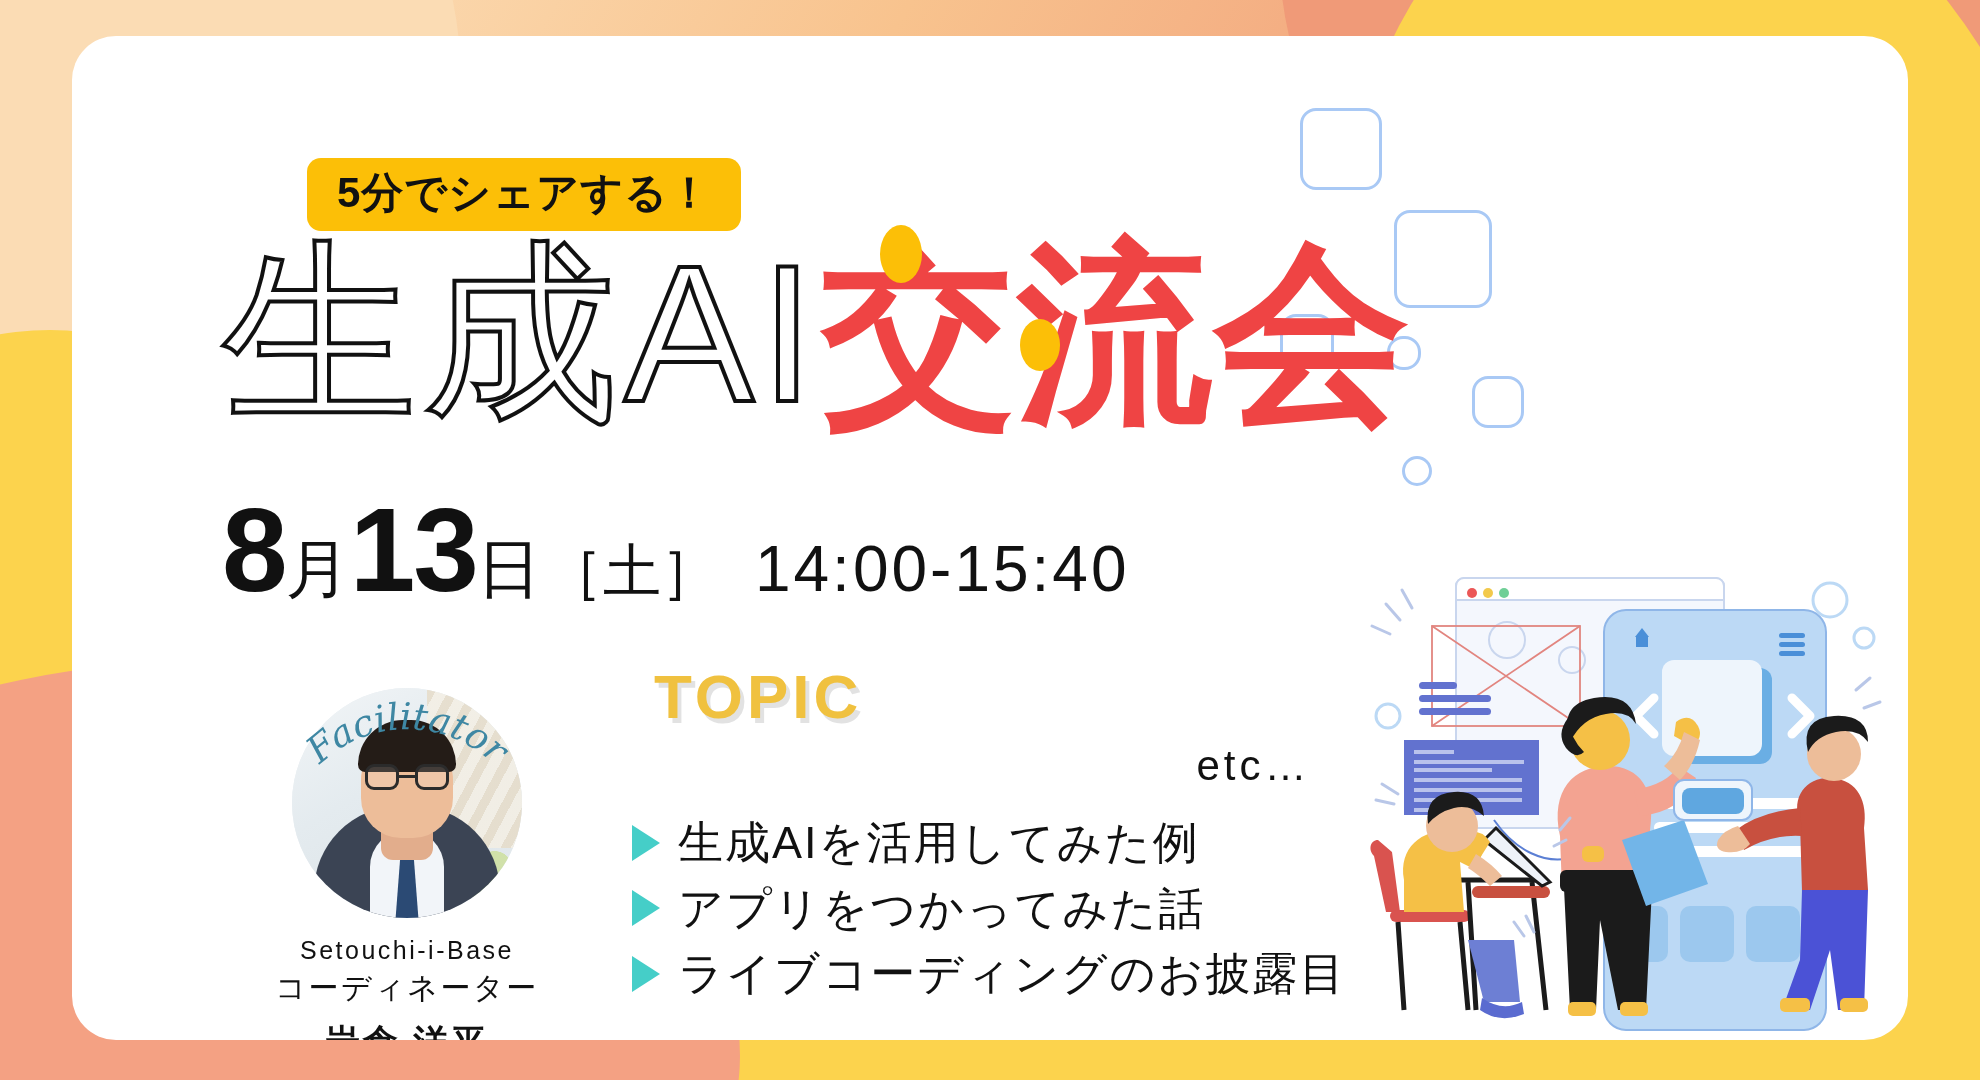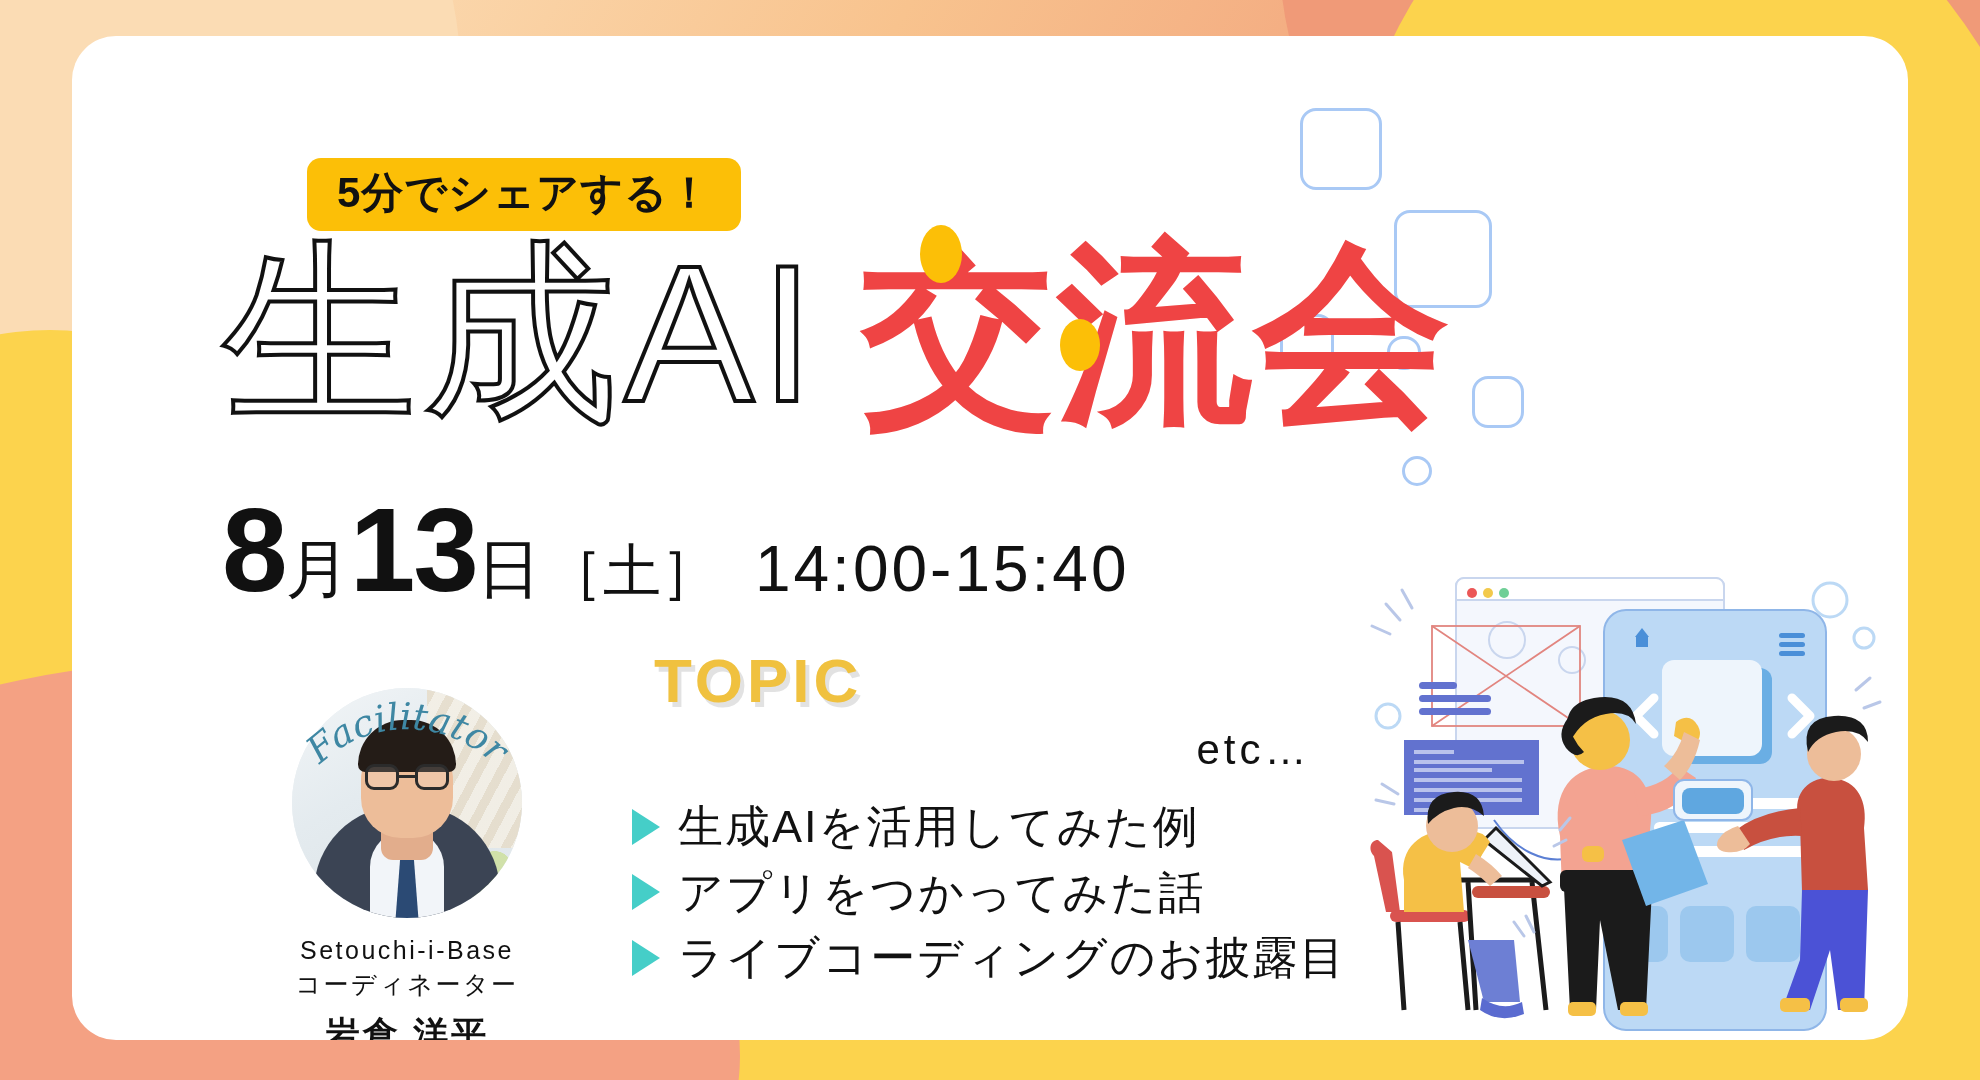--- a/index.html
+++ b/index.html
@@ -92,21 +92,20 @@
     white-space:nowrap;
   }
 
   
   #title-row {
     position:absolute;
     left:150px; top:205px;
     display:flex;
     align-items:flex-end;
     white-space:nowrap;
-    gap:40px;
   }
   .t-outline {
     font-size:195px;
     line-height:0.95;
     font-weight:400;
     color:transparent;
     -webkit-text-stroke:4px #111;
     letter-spacing:6px;
   }
   .t-solid {
@@ -183,25 +182,25 @@
   
   #fac-arc { position:absolute; left:-20px; top:-2px; width:270px; height:150px; }
   #fac-arc text {
     font-family:"DejaVu Serif", serif;
     font-size:37px;
     font-style:italic;
     fill:#3e87a3;
   }
 
   #fac-org   { margin-top:18px; font-size:25px; font-weight:500; letter-spacing:2.5px; color:#111; }
-  #fac-role  { margin-top:3px;  font-size:25px; font-weight:500; letter-spacing:2.5px; color:#111; }
+  #fac-role  { margin-top:3px;  font-size:30px; font-weight:500; letter-spacing:2.5px; color:#111; }
   #fac-name  { margin-top:10px; font-size:35px; font-weight:700; letter-spacing:3px;   color:#111; }
 
   
-  #topic-block { position:absolute; left:560px; top:609px; }
+  #topic-block { position:absolute; left:560px; top:625px; }
   #topic-heading {
     font-size:62px;
     font-weight:800;
     color:#f0c13f;
     letter-spacing:4px;
     text-shadow:4px 5px 0 rgba(150,150,150,.28);
     margin-left:22px;
   }
   #topic-list { margin-top:28px; }
   .topic-item { display:flex; align-items:center; margin-bottom:16px; }

